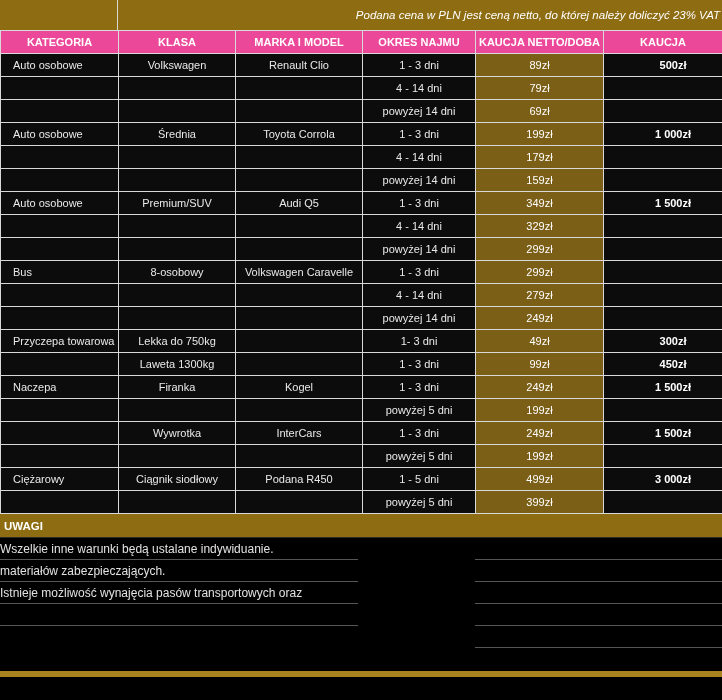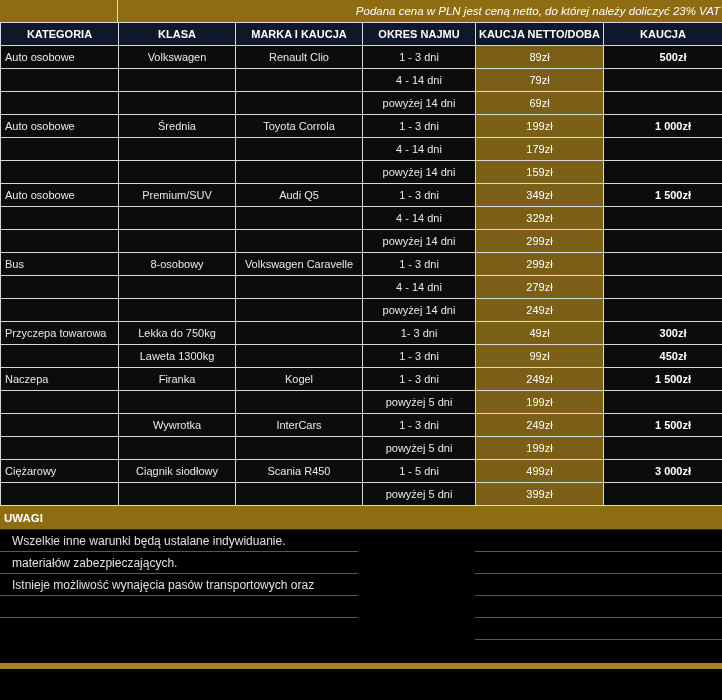--- a/index.html
+++ b/index.html
@@ -12,21 +12,21 @@
   }
   *{margin:0;padding:0;box-sizing:border-box;}
   html,body{background:#000;}
   body{
     width:722px;height:700px;overflow:hidden;
     font-family:"Liberation Sans","DejaVu Sans",sans-serif;
     color:#fff;
   }
   
   .top-strip{
-    display:flex;width:722px;height:22px;
+    display:flex;width:722px;height:30px;
     background:var(--gold);
     align-items:flex-end;
   }
   .strip-cell-left{
     width:118px;height:100%;
     border-right:1px solid #d8d8d8;
   }
   .strip-cell-right{
     flex:1;height:100%;
     display:flex;align-items:center;justify-content:flex-end;
@@ -41,43 +41,43 @@
   th,td{
     border:1px solid var(--border);
     height:23px;
     font-size:11px;
     text-align:center;
     vertical-align:middle;
     overflow:hidden;white-space:nowrap;
     color:#e9e9e9;
     background:var(--cell-bg);
   }
-  th{font-weight:bold;color:#fff;background:#0f172a;}
-  td.c0{text-align:left;padding-left:4px;}
+  th{font-weight:bold;color:#fff;background:#ec4899;}
+  td.c0{text-align:left;padding-left:12px;}
   td.c4{background:var(--price-gold);font-weight:normal;color:#fff;}
   td.c5{font-weight:bold;color:#fff;padding-left:20px;}
   
   .uwagi-bar{
     width:722px;height:24px;
     background:var(--gold);
     display:flex;align-items:center;
     font-weight:bold;font-size:11.5px;color:#fff;
     padding-left:4px;
     border-bottom:1px solid #2a2a2a;
   }
   
   .notes{display:flex;width:722px;background:#000;}
   .notes-left{width:358px;}
   .notes-gap{width:117px;}
   .notes-right{width:247px;}
   .note-row{
     height:22px;
     display:flex;align-items:center;
     font-size:12px;color:#e2e2e2;
-    padding-left:12px;
+    padding-left:0;
     border-bottom:1px solid var(--note-line);
     white-space:nowrap;overflow:hidden;
   }
   .blank-row{
     height:22px;
     border-bottom:1px solid var(--note-line);
   }
   
   .bottom-gap{width:722px;height:23px;background:#000;}
   .bottom-bar{width:722px;height:6px;background:var(--bottom-gold);}
@@ -96,21 +96,21 @@
       <col style="width:117px">
       <col style="width:127px">
     <col style="width:113px">
       <col style="width:128px">
       <col style="width:119px">
   </colgroup>
   <thead>
     <tr id="header-row">
         <th>KATEGORIA</th>
         <th>KLASA</th>
-        <th>MARKA I KAUCJA</th>
+        <th>MARKA I MODEL</th>
         <th>OKRES NAJMU</th>
         <th>KAUCJA NETTO/DOBA</th>
         <th>KAUCJA</th>
       </tr>
   </thead>
   <tbody id="table-body">
       <tr>
         <td class="c0">Auto osobowe</td>
         <td class="c1">Volkswagen</td>
         <td class="c2">Renault Clio</td>
@@ -250,21 +250,21 @@
         <td class="c0"></td>
         <td class="c1"></td>
         <td class="c2"></td>
         <td class="c3">powyżej 5 dni</td>
         <td class="c4">199zł</td>
         <td class="c5"></td>
       </tr>
       <tr>
         <td class="c0">Ciężarowy</td>
         <td class="c1">Ciągnik siodłowy</td>
-        <td class="c2">Scania R450</td>
+        <td class="c2">Podana R450</td>
         <td class="c3">1 - 5 dni</td>
         <td class="c4">499zł</td>
         <td class="c5">3 000zł</td>
       </tr>
       <tr>
         <td class="c0"></td>
         <td class="c1"></td>
         <td class="c2"></td>
         <td class="c3">powyżej 5 dni</td>
         <td class="c4">399zł</td>

